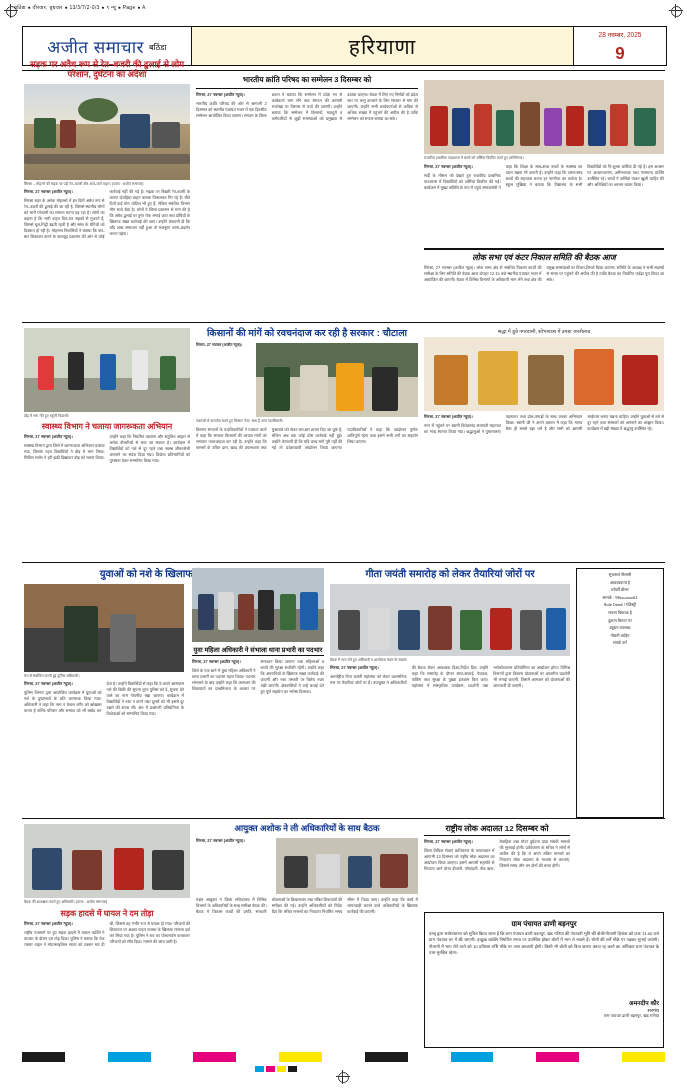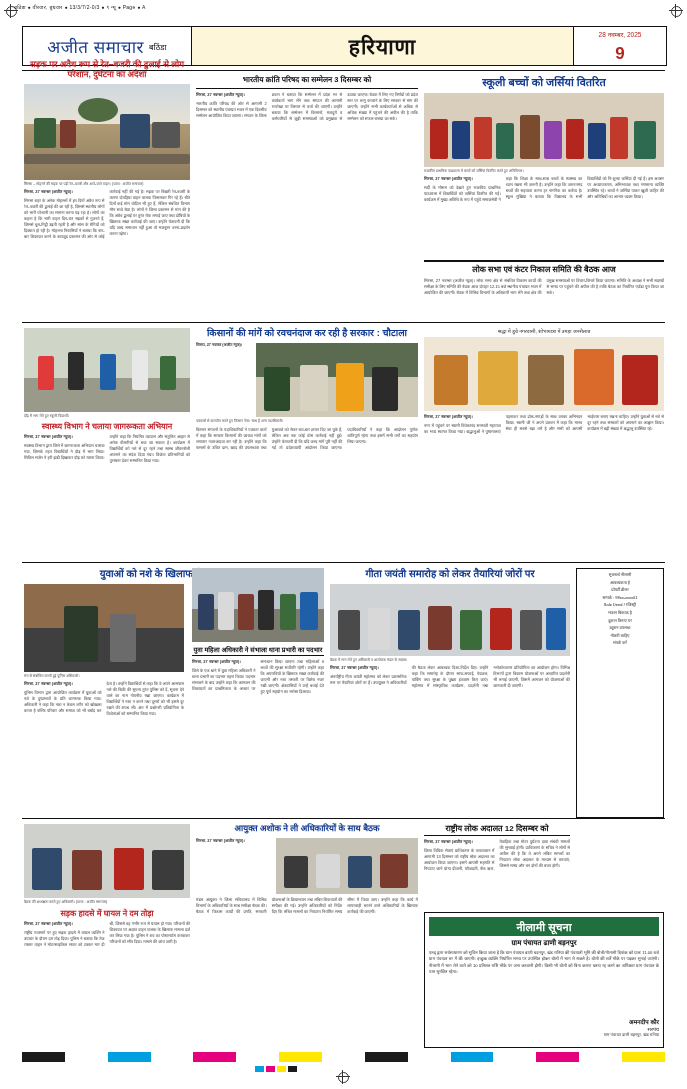--- a/index.html
+++ b/index.html
@@ -11,21 +11,21 @@
   .reg-mark::after{top:6px;left:0;height:1px;width:14px;}
   .reg-mark .circ{position:absolute;left:2px;top:2px;width:9px;height:9px;border:1px solid #333;border-radius:50%;}
 
   .topstrip{position:absolute;left:0;top:0;width:687px;height:14px;font-size:5px;color:#222;}
   .topstrip .l{position:absolute;left:14px;top:4px;letter-spacing:.3px;}
   .masthead{position:absolute;left:22px;top:26px;width:643px;height:38px;border:1px solid #111;display:flex;}
   .mh-left{width:168px;border-right:1px solid #111;background:#fff;display:flex;align-items:center;justify-content:center;}
   .mh-left .logo{color:#1a3f8f;font-weight:normal;font-size:17px;letter-spacing:.5px;}
   .mh-left .city{font-size:8px;color:#111;margin-left:5px;}
   .mh-mid{flex:1;background:#fdf6d8;display:flex;align-items:center;justify-content:center;}
-  .mh-mid .t{font-size:21px;font-weight:bold;color:#111;letter-spacing:1px;}
+  .mh-mid .t{font-size:21px;font-weight:normal;color:#111;letter-spacing:1px;}
   .mh-right{width:92px;border-left:1px solid #111;position:relative;}
   .mh-right .date{position:absolute;top:3px;left:0;width:100%;text-align:center;font-size:6.5px;color:#b3261e;}
   .mh-right .pg{position:absolute;bottom:1px;left:0;width:100%;text-align:center;font-size:17px;font-weight:bold;color:#b3261e;}
   .rule{position:absolute;background:#111;}
 
   .col{position:absolute;}
   .hl{font-weight:bold;color:#111;line-height:1.15;}
   .hl.red{color:#c1272d;}
   .hl.blue{color:#123a8f;}
   .kicker{font-size:5px;color:#333;text-align:center;}
@@ -102,41 +102,40 @@
   <div class="col" style="left:196px;top:76px;width:222px;">
     <div class="hl" style="font-size:7.5px;text-align:center;">भारतीय क्रांति परिषद का सम्मेलन 3 दिसम्बर को</div>
     <div class="hr" style="margin-top:3px;"></div>
     <div class="body" style="margin-top:3px;column-count:3;height:212px;overflow:hidden;">
       <p><b>सिरसा, 27 नवम्बर (अजीत न्यूज)।</b></p>
       <p>भारतीय क्रांति परिषद की ओर से आगामी 2 दिसम्बर को स्थानीय पंचायत भवन में एक दिवसीय सम्मेलन आयोजित किया जाएगा। संगठन के जिला प्रधान ने बताया कि सम्मेलन में प्रदेश भर से कार्यकर्ता भाग लेंगे तथा संगठन की आगामी रूपरेखा पर विस्तार से चर्चा की जाएगी। उन्होंने बताया कि सम्मेलन में किसानों, मजदूरों व कर्मचारियों से जुड़ी समस्याओं को प्रमुखता से उठाया जाएगा। बैठक में लिए गए निर्णयों को प्रदेश स्तर पर लागू करवाने के लिए सरकार से मांग की जाएगी। उन्होंने सभी कार्यकर्ताओं से अधिक से अधिक संख्या में पहुंचने की अपील की है ताकि सम्मेलन को सफल बनाया जा सके।</p>
     </div>
   </div>
 
   <div class="col" style="left:424px;top:76px;width:240px;">
-    <div class="hl blue" style="font-size:11px;text-align:center;">स्कूली बच्चों को जर्सियां वितरित</div>
     <div class="photo" style="margin-top:4px;width:240px;height:74px;">
       <div class="sky" style="background:#d9cdbb;height:100%;"></div>
       <div class="fig" style="left:6px;top:26px;width:18px;height:40px;background:#b3261e;"></div>
       <div class="fig" style="left:28px;top:28px;width:18px;height:38px;background:#1f3f7a;"></div>
       <div class="fig" style="left:50px;top:24px;width:18px;height:42px;background:#c0392b;"></div>
       <div class="fig" style="left:72px;top:30px;width:18px;height:36px;background:#2d6a4f;"></div>
       <div class="fig" style="left:96px;top:22px;width:20px;height:44px;background:#7a4b2e;"></div>
       <div class="fig" style="left:120px;top:28px;width:18px;height:38px;background:#8e44ad;"></div>
       <div class="fig" style="left:142px;top:26px;width:18px;height:40px;background:#b3261e;"></div>
       <div class="fig" style="left:164px;top:30px;width:18px;height:36px;background:#1f3f7a;"></div>
       <div class="fig" style="left:186px;top:24px;width:18px;height:42px;background:#c0392b;"></div>
       <div class="fig" style="left:210px;top:28px;width:22px;height:38px;background:#2d6a4f;"></div>
     </div>
     <div class="cap">राजकीय प्राथमिक पाठशाला में बच्चों को जर्सियां वितरित करते हुए अतिथिगण।</div>
     <div class="body" style="margin-top:3px;column-count:3;height:80px;overflow:hidden;">
       <p><b>सिरसा, 27 नवम्बर (अजीत न्यूज)।</b></p>
       <p>सर्दी के मौसम को देखते हुए राजकीय प्राथमिक पाठशाला में विद्यार्थियों को जर्सियां वितरित की गईं। कार्यक्रम में मुख्य अतिथि के रूप में पहुंचे समाजसेवी ने कहा कि शिक्षा के साथ-साथ बच्चों के स्वास्थ्य का ध्यान रखना भी जरूरी है। उन्होंने कहा कि जरूरतमंद बच्चों की सहायता करना हर नागरिक का कर्तव्य है। स्कूल मुखिया ने बताया कि विद्यालय के सभी विद्यार्थियों को नि:शुल्क जर्सियां दी गई हैं। इस अवसर पर अध्यापकगण, अभिभावक तथा गणमान्य व्यक्ति उपस्थित रहे। बच्चों ने जर्सियां पाकर खुशी जाहिर की और अतिथियों का आभार व्यक्त किया।</p>
     </div>
     <div class="hr2" style="margin-top:4px;"></div>
-    <div class="hl" style="font-size:8px;text-align:center;margin-top:3px;">लोक सभा एवं कंटर निकाल समिति की बैठक आज</div>
+    <div class="hl" style="font-size:8px;text-align:center;margin-top:3px;font-style:italic;">लोक सभा एवं कंटर निकाल समिति की बैठक आज</div>
     <div class="body" style="margin-top:3px;column-count:2;height:58px;overflow:hidden;">
       <p>सिरसा, 27 नवम्बर (अजीत न्यूज)। लोक सभा क्षेत्र से संबंधित विकास कार्यों की समीक्षा के लिए समिति की बैठक आज दोपहर 12.15 बजे स्थानीय पंचायत भवन में आयोजित की जाएगी। बैठक में विभिन्न विभागों के अधिकारी भाग लेंगे तथा क्षेत्र की प्रमुख समस्याओं पर विचार-विमर्श किया जाएगा। समिति के अध्यक्ष ने सभी सदस्यों से समय पर पहुंचने की अपील की है ताकि बैठक का निर्धारित एजेंडा पूरा किया जा सके।</p>
     </div>
   </div>
 
   <div class="rule" style="left:22px;top:322px;width:643px;height:1px;"></div>
 
   <div class="col" style="left:24px;top:328px;width:166px;">
     <div class="photo" style="width:166px;height:84px;">
       <div class="sky" style="background:#cfd6c8;height:60%;"></div>
@@ -305,21 +304,20 @@
   <div class="col" style="left:424px;top:824px;width:146px;">
     <div class="hl" style="font-size:8px;text-align:center;">राष्ट्रीय लोक अदालत 12 दिसम्बर को</div>
     <div class="hr" style="margin-top:2px;"></div>
     <div class="body" style="margin-top:3px;column-count:2;height:96px;overflow:hidden;">
       <p><b>सिरसा, 27 नवम्बर (अजीत न्यूज)।</b></p>
       <p>जिला विधिक सेवाएं प्राधिकरण के तत्वावधान में आगामी 13 दिसम्बर को राष्ट्रीय लोक अदालत का आयोजन किया जाएगा। इसमें आपसी सहमति से निपटाए जाने योग्य दीवानी, फौजदारी, बैंक ऋण, वैवाहिक तथा मोटर दुर्घटना दावा संबंधी मामलों की सुनवाई होगी। प्राधिकरण के सचिव ने लोगों से अपील की है कि वे अपने लंबित मामलों का निपटारा लोक अदालत के माध्यम से करवाएं, जिससे समय और धन दोनों की बचत होगी।</p>
     </div>
   </div>
 
   <div class="col box" style="left:424px;top:912px;width:240px;height:136px;box-sizing:border-box;padding:4px;">
-    <div style="background:#1f6f3f;color:#fff;text-align:center;font-size:11px;font-weight:bold;padding:2px 0;">नीलामी सूचना</div>
     <div style="text-align:center;font-size:7px;font-weight:bold;color:#111;margin-top:2px;">ग्राम पंचायत ढाणी बड़नपुर</div>
     <div class="body" style="margin-top:3px;font-size:4.2px;height:66px;overflow:hidden;">एतद् द्वारा सर्वसाधारण को सूचित किया जाता है कि ग्राम पंचायत ढाणी बड़नपुर, खंड रानिया की पंचायती भूमि की बोली/नीलामी दिनांक को प्रातः 11.00 बजे ग्राम पंचायत घर में की जाएगी। इच्छुक व्यक्ति निर्धारित समय पर उपस्थित होकर बोली में भाग ले सकते हैं। बोली की शर्तें मौके पर पढ़कर सुनाई जाएंगी। नीलामी में भाग लेने वाले को 10 प्रतिशत राशि मौके पर जमा करवानी होगी। किसी भी बोली को बिना कारण बताए रद्द करने का अधिकार ग्राम पंचायत के पास सुरक्षित रहेगा।</div>
     <div style="text-align:right;margin-top:2px;">
       <div style="font-size:6px;font-weight:bold;color:#111;">अमनदीप कौर</div>
       <div style="font-size:5px;color:#222;">सरपंच</div>
       <div style="font-size:4px;color:#333;">ग्राम पंचायत ढाणी बड़नपुर, खंड रानिया</div>
     </div>
   </div>
 
   <div class="bottombar">

